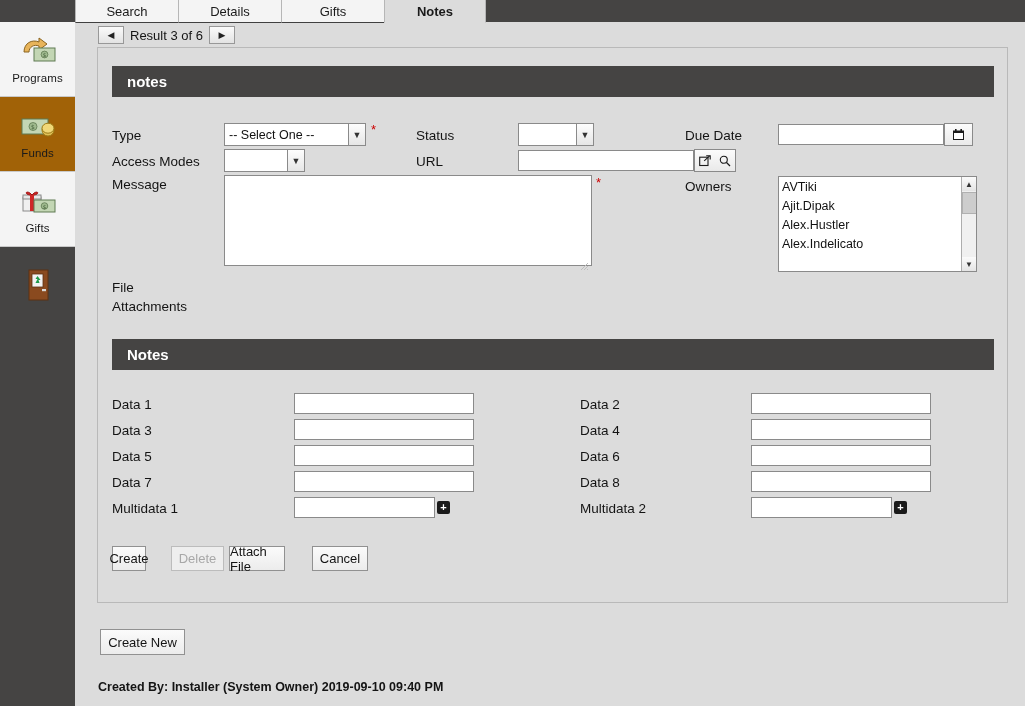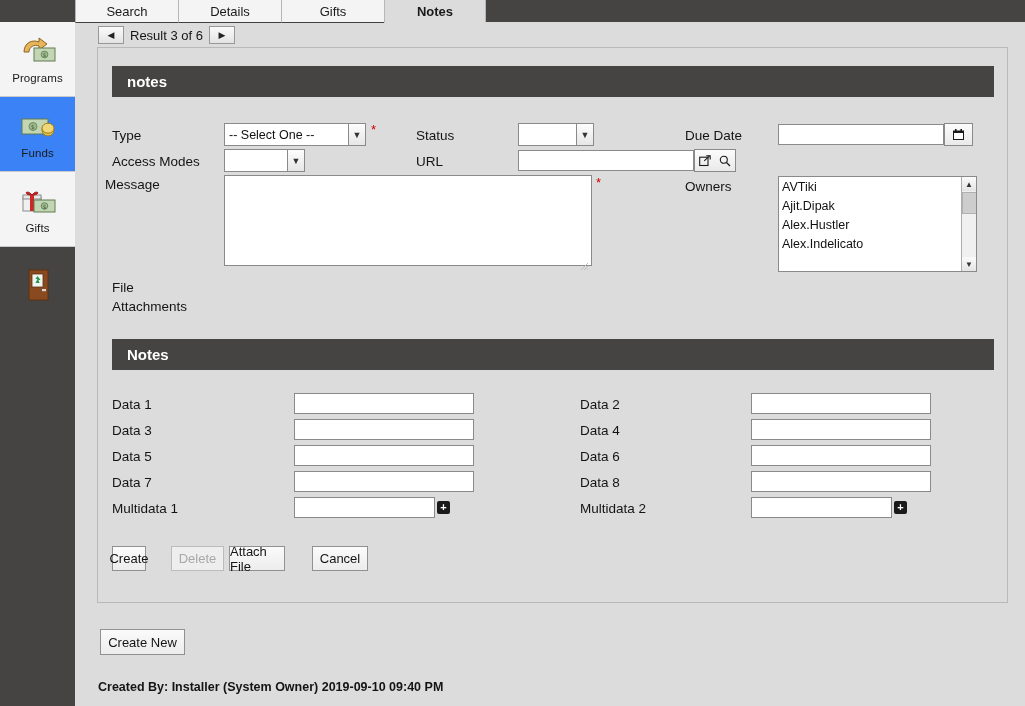--- a/index.html
+++ b/index.html
@@ -32,21 +32,21 @@
   }
   .side-item {
     position: relative;
     width: 75px; height: 75px;
     display: flex; flex-direction: column;
     align-items: center; justify-content: center;
     cursor: pointer;
     border-bottom: 1px solid #c9c9c9;
   }
   .side-item.light { background: #f4f4f4; }
-  .side-item.mid   { background: #3b82f6; }
+  .side-item.mid   { background: #a16207; }
   .side-item.dark  { background: #454443; border-bottom: none; }
   .side-icon { width: 40px; height: 34px; position: relative; }
   .side-label {
     font-size: 11.5px; color: #1a1a1a; margin-top: 3px; letter-spacing: .1px;
   }
 
   
   .tabbar {
     position: absolute; left: 75px; top: 0;
     width: 950px; height: 23px;
@@ -345,21 +345,21 @@
         <rect x="0.7" y="2.2" width="8.3" height="8.3" fill="none" stroke="#1a1a1a" stroke-width="1.1"></rect>
         <path d="M5.2 5.9 L10.6 0.8" stroke="#1a1a1a" stroke-width="1.1" fill="none"></path>
         <path d="M7.2 0.7 L11.2 0.7 L11.2 4.6" stroke="#1a1a1a" stroke-width="1.1" fill="none"></path>
       </svg>
       <svg width="12" height="12" viewBox="0 0 12 12">
         <circle cx="4.8" cy="4.8" r="3.5" fill="none" stroke="#1a1a1a" stroke-width="1.1"></circle>
         <path d="M7.5 7.5 L11 11" stroke="#1a1a1a" stroke-width="1.3"></path>
       </svg>
     </div>
 
-    <div class="lbl" style="left:7px; top:129px;">Message</div>
+    <div class="lbl" style="left:14px; top:129px;">Message</div>
     <textarea class="ta" style="left: 126px; top: 127px; width: 368px; height: 91px;"></textarea>
     <div class="grip" style="left:481px; top:209px;">
       <svg width="10" height="10" viewBox="0 0 10 10">
         <path d="M9 2 L2 9 M9 5 L5 9 M9 8 L8 9" stroke="#bdbdbd" stroke-width="1"></path>
       </svg>
     </div>
     <span class="req" style="left:498px; top:127px;">*</span>
 
     <div class="lbl" style="left:587px; top:131px;">Owners</div>
     <div class="listbox" style="left:680px; top:128px; width:199px; height:96px;">

